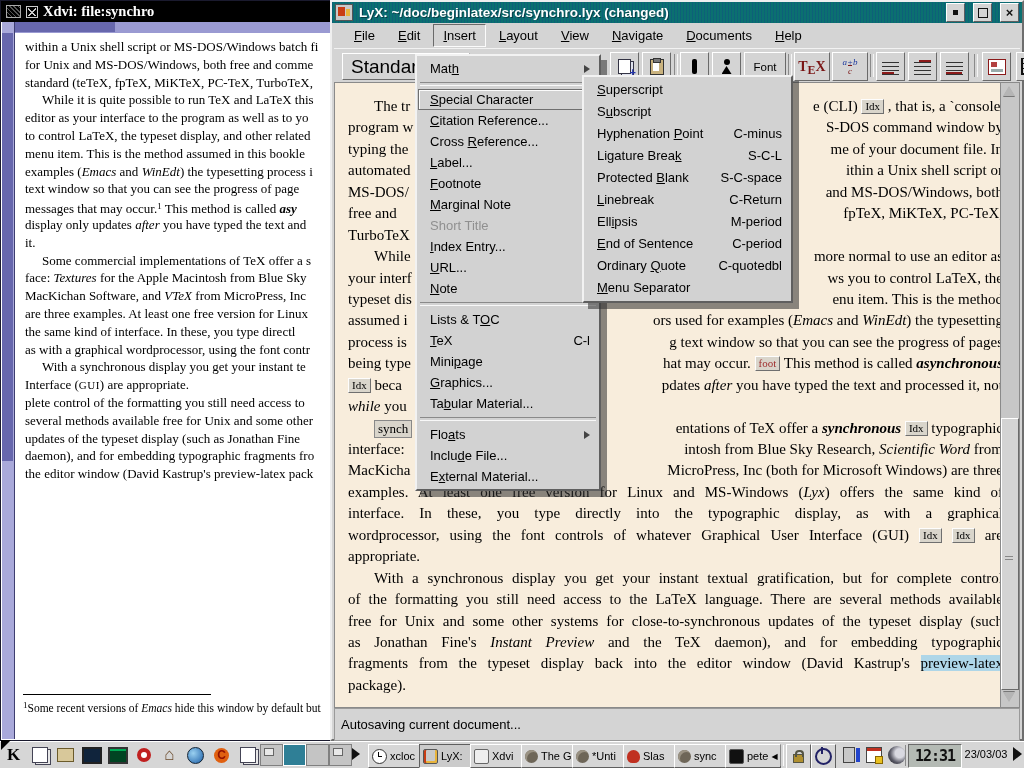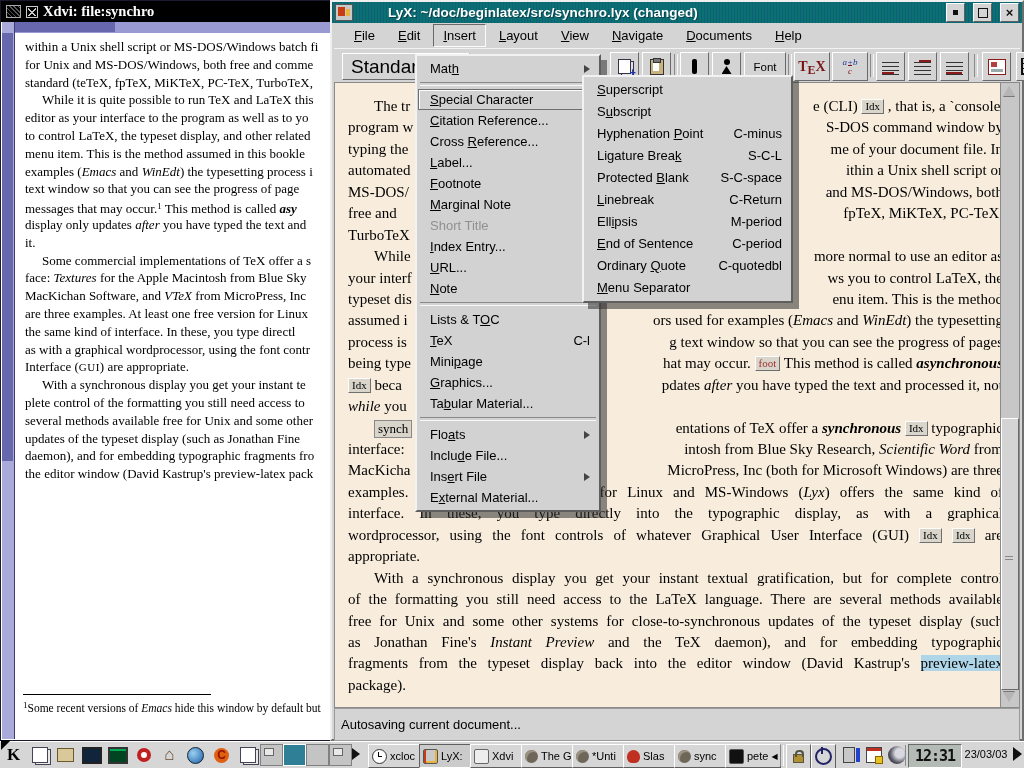--- a/index.html
+++ b/index.html
@@ -33,21 +33,21 @@
   #xdvi-footrule{width:188px;border-top:1px solid #000;margin-bottom:5px;}
   .it{font-style:italic;} .bi{font-style:italic;font-weight:bold;}
   .sup{font-size:9px;vertical-align:4px;} .sc{font-size:11px;letter-spacing:.5px;}
 
   
   #lyx{left:330px;top:0;width:694px;height:741px;background:#d4d4d4;
     border:2px solid;border-color:#efefef #6e6e6e #6e6e6e #efefef;}
   #lyx-title{position:absolute;left:0;top:0;right:0;height:21px;background:#0b7070;
     background-image:repeating-linear-gradient(90deg,rgba(20,60,140,.30) 0 1px,transparent 1px 3px);
     color:#fff;display:flex;align-items:center;gap:6px;padding:0 3px;font-weight:bold;font-size:13.5px;}
-  #lyx-title .ttl{flex:1;white-space:nowrap;overflow:hidden;text-shadow:1px 1px 0 rgba(0,0,0,.4);margin-left:29px;}
+  #lyx-title .ttl{flex:1;white-space:nowrap;overflow:hidden;text-shadow:1px 1px 0 rgba(0,0,0,.4);}
   .lyx-ico{width:16px;height:15px;background:#c9c9c9;border:1px solid #555;position:relative;}
   .lyx-ico:before{content:"";position:absolute;left:2px;top:2px;width:7px;height:9px;background:#c83c14;}
   .lyx-ico:after{content:"";position:absolute;right:2px;top:4px;width:4px;height:7px;background:#e8b43c;}
   .wbtn{width:17px;height:17px;background:#d4d4d4;border:1px solid;border-color:#fff #5f5f5f #5f5f5f #fff;
     display:flex;align-items:center;justify-content:center;margin-left:2px;font-size:11px;color:#111;}
   .wbtn .sq{width:8px;height:8px;border:1px solid #111;}
   .wbtn .dot{width:5px;height:5px;background:#111;}
   .wbtn .x{font-weight:bold;font-size:13px;line-height:10px;}
   #lyx-menubar{position:absolute;left:2px;right:2px;top:21px;height:25px;display:flex;
     align-items:center;padding-left:10px;font-size:13px;border-bottom:1px solid #bdbdbd;}
@@ -237,22 +237,22 @@
         <div class="xline"><span>text window so that you can see the progress of page</span></div>
         <div class="xline"><span>messages that may occur.</span><span class="sup">1</span><span>  This method is called </span><span class="bi">asy</span></div>
         <div class="xline"><span>display only updates </span><span class="it">after</span><span> you have typed the text and</span></div>
         <div class="xline"><span>it.</span></div>
         <div class="xline ind"><span>Some commercial implementations of TeX offer a s</span></div>
         <div class="xline"><span>face: </span><span class="it">Textures</span><span> for the Apple Macintosh from Blue Sky</span></div>
         <div class="xline"><span>MacKichan Software, and </span><span class="it">VTeX</span><span> from MicroPress, Inc</span></div>
         <div class="xline"><span>are three examples. At least one free version for Linux</span></div>
         <div class="xline"><span>the same kind of interface.  In these, you type directl</span></div>
         <div class="xline"><span>as with a graphical wordprocessor, using the font contr</span></div>
+        <div class="xline ind"><span>With a synchronous display you get your instant te</span></div>
         <div class="xline"><span>Interface (</span><span class="sc">GUI</span><span>) are appropriate.</span></div>
-        <div class="xline ind"><span>With a synchronous display you get your instant te</span></div>
         <div class="xline"><span>plete control of the formatting you still need access to</span></div>
         <div class="xline"><span>several methods available free for Unix and some other</span></div>
         <div class="xline"><span>updates of the typeset display (such as Jonathan Fine</span></div>
         <div class="xline"><span>daemon), and for embedding typographic fragments fro</span></div>
         <div class="xline"><span>the editor window (David Kastrup's preview-latex pack</span></div>
       </div>
     <div id="xdvi-foot">
       <div id="xdvi-footrule"></div>
       <div id="xdvi-footline"><span class="sup">1</span><span>Some recent versions of </span><span class="it">Emacs</span><span> hide this window by default but</span></div>
     </div>
@@ -486,24 +486,20 @@
       </div>
       <div class="menu-sep"></div>
       <div class="menu-item">
         <span>Flo<span class="ul">a</span>ts</span>
         <span class="subarr"></span>
       </div>
       <div class="menu-item">
         <span>Inclu<span class="ul">d</span>e File...</span>
       </div>
       <div class="menu-item">
-        <span>Ins<span class="ul">e</span>rt File</span>
-        <span class="subarr"></span>
-      </div>
-      <div class="menu-item">
         <span>E<span class="ul">x</span>ternal Material...</span>
       </div>
     </div>
   <div id="special-menu" class="popup">
       <div class="menu-item">
         <span><span class="ul">S</span>uperscript</span>
       </div>
       <div class="menu-item">
         <span>S<span class="ul">u</span>bscript</span>
       </div>

